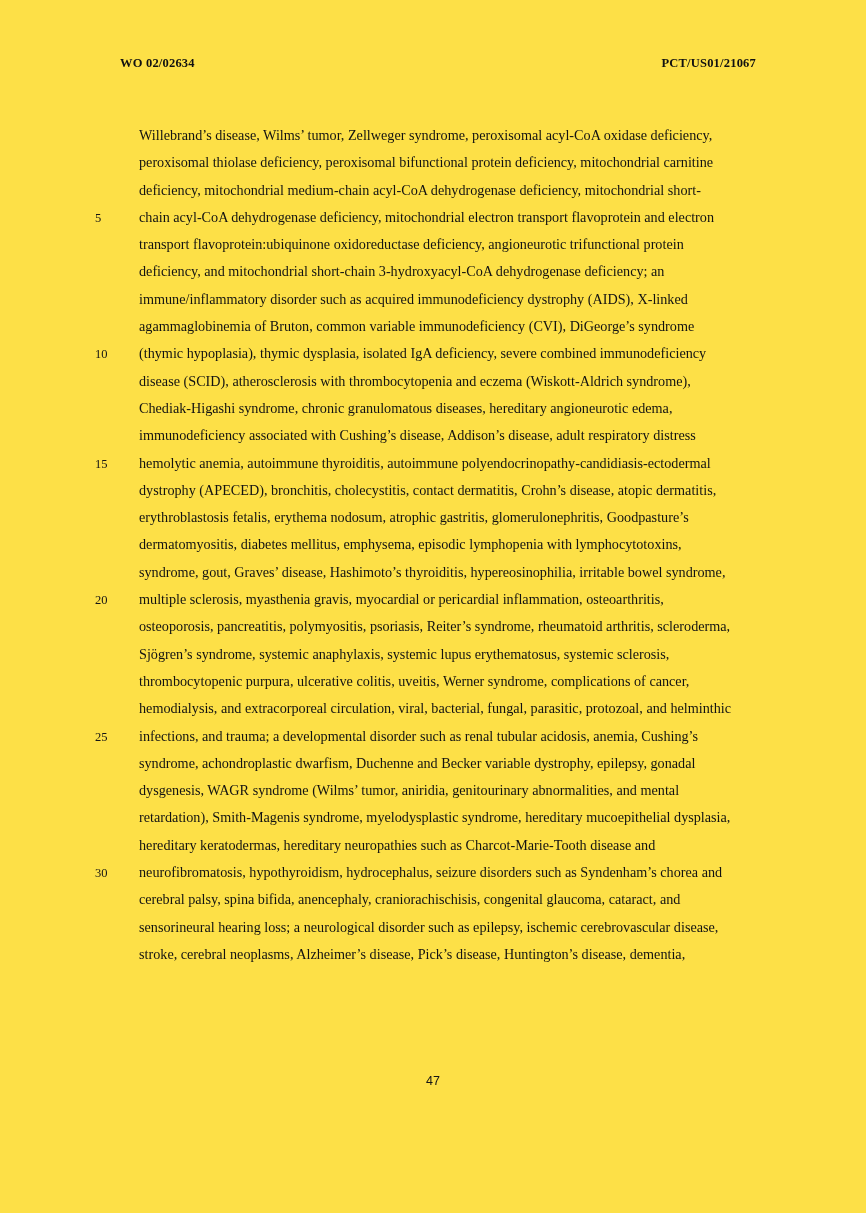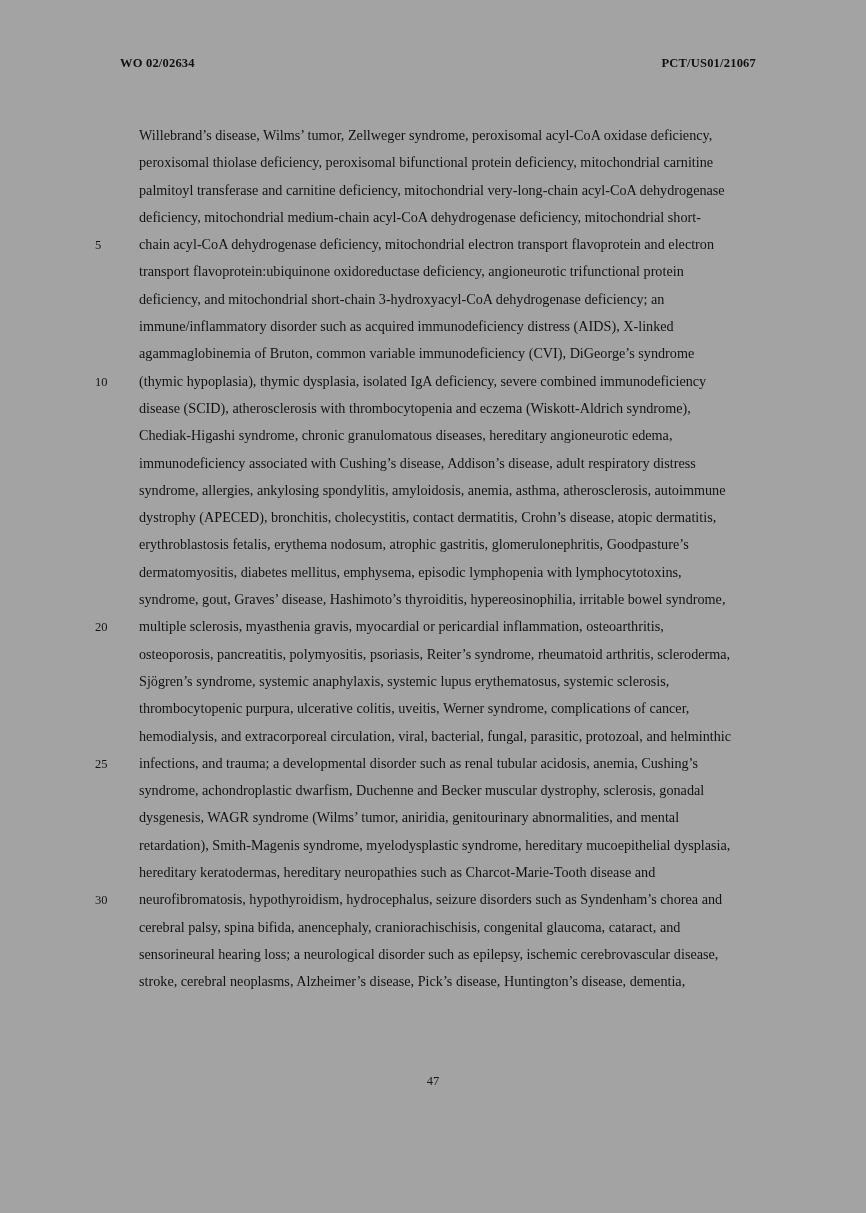--- a/index.html
+++ b/index.html
@@ -7,21 +7,21 @@
     padding: 0;
     background: #ffffff;
   }
   body {
     font-family: "Liberation Serif", serif;
   }
   .page {
     position: relative;
     width: 866px;
     height: 1213px;
-    background: #a3a3a3;
+    background: #fde047;
     overflow: hidden;
   }
   .header {
     position: absolute;
     top: 56px;
     left: 120px;
     right: 110px;
     display: flex;
     justify-content: space-between;
     font-family: "Liberation Serif", serif;
@@ -61,21 +61,21 @@
     font-family: "Liberation Serif", serif;
   }
   .page-number {
     position: absolute;
     top: 1074px;
     left: 0;
     width: 866px;
     text-align: center;
     font-size: 12.5px;
     color: #151515;
-    font-family: Liberation Serif, serif;
+    font-family: Liberation Sans, sans-serif;
   }
 </style>
 </head>
 <body>
 
 <div class="page">
 
   <div class="header">
     <span class="header-left">WO 02/02634</span>
     <span class="header-right">PCT/US01/21067</span>
@@ -86,41 +86,37 @@
     <div class="line-row">
       <span class="line-num"></span>
       <span class="line-text">Willebrand’s disease, Wilms’ tumor, Zellweger syndrome, peroxisomal acyl-CoA oxidase deficiency,</span>
     </div>
     <div class="line-row">
       <span class="line-num"></span>
       <span class="line-text">peroxisomal thiolase deficiency, peroxisomal bifunctional protein deficiency, mitochondrial carnitine</span>
     </div>
     <div class="line-row">
       <span class="line-num"></span>
-      <span class="line-text">palmitoyl transferase and carnitine deficiency, mitochondrial very-long-chain acyl-CoA dehydrogenase</span>
-    </div>
-    <div class="line-row">
-      <span class="line-num"></span>
       <span class="line-text">deficiency, mitochondrial medium-chain acyl-CoA dehydrogenase deficiency, mitochondrial short-</span>
     </div>
     <div class="line-row">
       <span class="line-num">5</span>
       <span class="line-text">chain acyl-CoA dehydrogenase deficiency, mitochondrial electron transport flavoprotein and electron</span>
     </div>
     <div class="line-row">
       <span class="line-num"></span>
       <span class="line-text">transport flavoprotein:ubiquinone oxidoreductase deficiency, angioneurotic trifunctional protein</span>
     </div>
     <div class="line-row">
       <span class="line-num"></span>
       <span class="line-text">deficiency, and mitochondrial short-chain 3-hydroxyacyl-CoA dehydrogenase deficiency; an</span>
     </div>
     <div class="line-row">
       <span class="line-num"></span>
-      <span class="line-text">immune/inflammatory disorder such as acquired immunodeficiency distress (AIDS), X-linked</span>
+      <span class="line-text">immune/inflammatory disorder such as acquired immunodeficiency dystrophy (AIDS), X-linked</span>
     </div>
     <div class="line-row">
       <span class="line-num"></span>
       <span class="line-text">agammaglobinemia of Bruton, common variable immunodeficiency (CVI), DiGeorge’s syndrome</span>
     </div>
     <div class="line-row">
       <span class="line-num">10</span>
       <span class="line-text">(thymic hypoplasia), thymic dysplasia, isolated IgA deficiency, severe combined immunodeficiency</span>
     </div>
     <div class="line-row">
@@ -129,22 +125,22 @@
     </div>
     <div class="line-row">
       <span class="line-num"></span>
       <span class="line-text">Chediak-Higashi syndrome, chronic granulomatous diseases, hereditary angioneurotic edema,</span>
     </div>
     <div class="line-row">
       <span class="line-num"></span>
       <span class="line-text">immunodeficiency associated with Cushing’s disease, Addison’s disease, adult respiratory distress</span>
     </div>
     <div class="line-row">
-      <span class="line-num"></span>
-      <span class="line-text">syndrome, allergies, ankylosing spondylitis, amyloidosis, anemia, asthma, atherosclerosis, autoimmune</span>
+      <span class="line-num">15</span>
+      <span class="line-text">hemolytic anemia, autoimmune thyroiditis, autoimmune polyendocrinopathy-candidiasis-ectodermal</span>
     </div>
     <div class="line-row">
       <span class="line-num"></span>
       <span class="line-text">dystrophy (APECED), bronchitis, cholecystitis, contact dermatitis, Crohn’s disease, atopic dermatitis,</span>
     </div>
     <div class="line-row">
       <span class="line-num"></span>
       <span class="line-text">erythroblastosis fetalis, erythema nodosum, atrophic gastritis, glomerulonephritis, Goodpasture’s</span>
     </div>
     <div class="line-row">
@@ -174,21 +170,21 @@
     <div class="line-row">
       <span class="line-num"></span>
       <span class="line-text">hemodialysis, and extracorporeal circulation, viral, bacterial, fungal, parasitic, protozoal, and helminthic</span>
     </div>
     <div class="line-row">
       <span class="line-num">25</span>
       <span class="line-text">infections, and trauma; a developmental disorder such as renal tubular acidosis, anemia, Cushing’s</span>
     </div>
     <div class="line-row">
       <span class="line-num"></span>
-      <span class="line-text">syndrome, achondroplastic dwarfism, Duchenne and Becker muscular dystrophy, sclerosis, gonadal</span>
+      <span class="line-text">syndrome, achondroplastic dwarfism, Duchenne and Becker variable dystrophy, epilepsy, gonadal</span>
     </div>
     <div class="line-row">
       <span class="line-num"></span>
       <span class="line-text">dysgenesis, WAGR syndrome (Wilms’ tumor, aniridia, genitourinary abnormalities, and mental</span>
     </div>
     <div class="line-row">
       <span class="line-num"></span>
       <span class="line-text">retardation), Smith-Magenis syndrome, myelodysplastic syndrome, hereditary mucoepithelial dysplasia,</span>
     </div>
     <div class="line-row">

